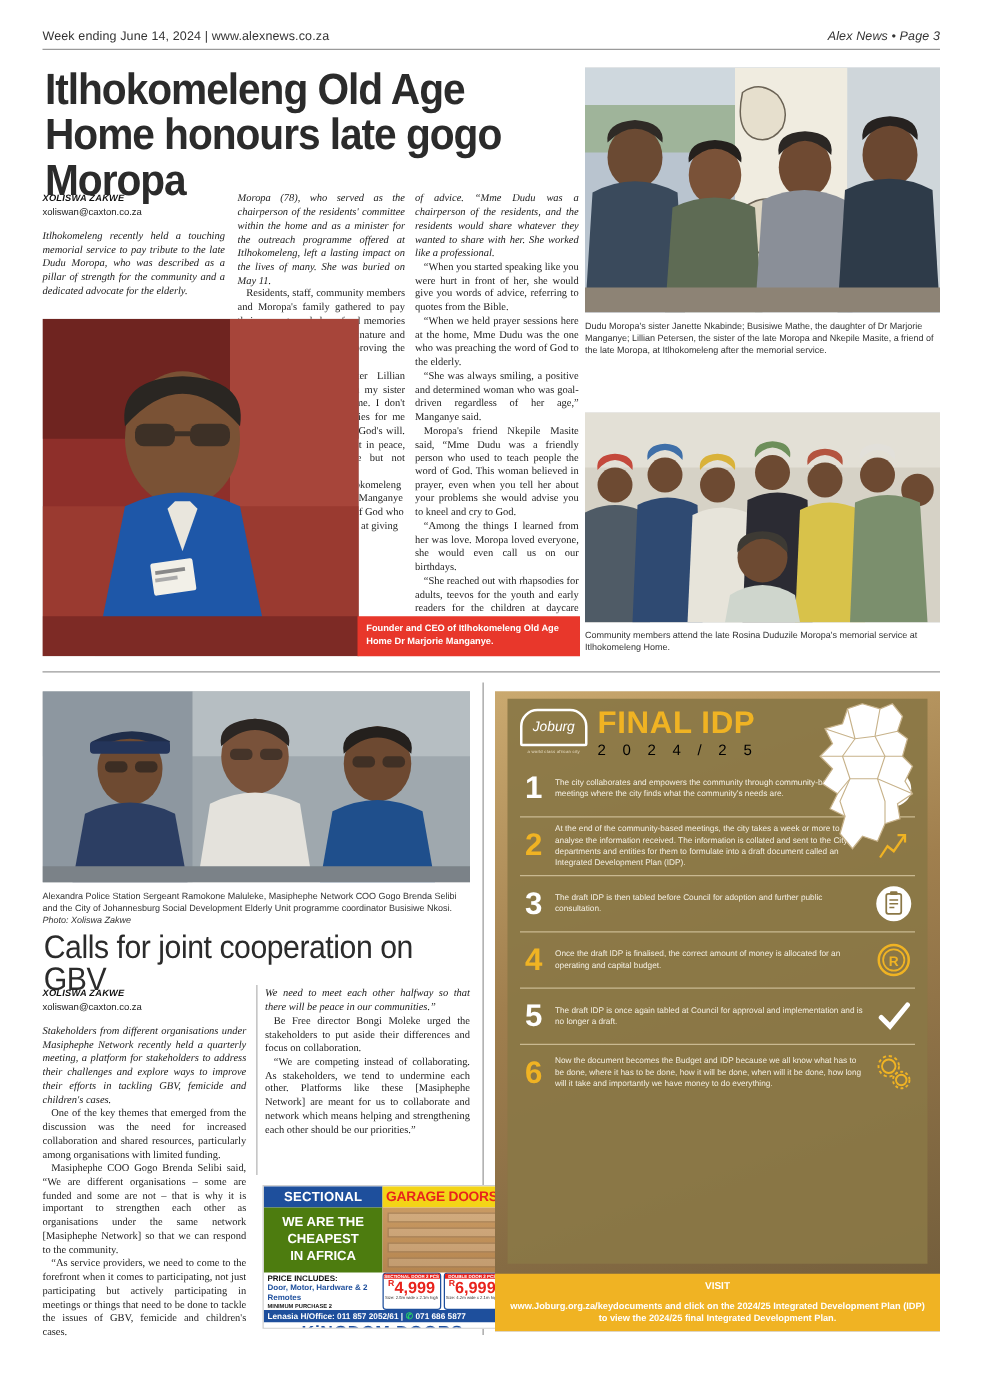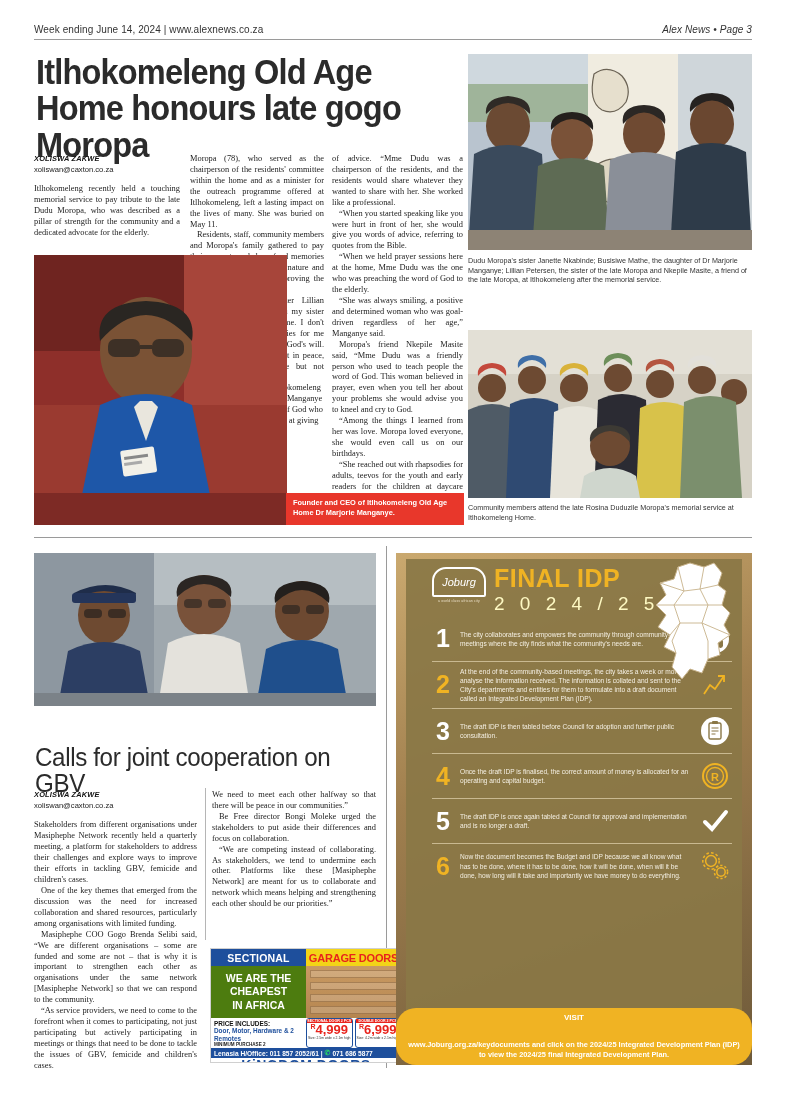--- a/index.html
+++ b/index.html
@@ -35,21 +35,21 @@
     transform: scaleX(0.93); transform-origin: left top;
   }
 
   
   .byline { font-family: "Liberation Sans", sans-serif; font-weight: bold; font-style: italic;
             font-size: 7.4px; letter-spacing: .2px; color: #111; }
   .byline-mail { font-family: "Liberation Sans", sans-serif; font-size: 7.6px; color: #222; margin-top: 1px; }
 
   .col { position: absolute; font-size: 8.4px; line-height: 1.30; text-align: justify; color: #1b1b1b; }
   .col p { text-indent: 7px; }
-  .col p.first { text-indent: 0; }
+  .col p.first { text-indent: 0; font-style: italic; }
   .col p + p { margin-top: 0px; }
 
   .a1c1 { left: 34px; top: 154px; width: 146px; }
   .a1c2 { left: 190px; top: 154px; width: 134px; }
   .a1c3 { left: 332px; top: 154px; width: 131px; }
 
   .a1c1 .body { margin-top: 10px; }
 
   
   .photo { position: absolute; overflow: hidden; background: #d8d8d8; }
@@ -133,47 +133,47 @@
                 padding: 1px 3px; display: flex; align-items: center; gap: 2px; }
   .ad-contact .wa { color: #25d366; font-size: 7px; }
   .ad-brand { background: #fff; color: #1e4f9c; font-weight: bold; font-size: 14px;
               text-align: center; letter-spacing: .5px; line-height: 1.05; }
 
   
   .idp { position: absolute; left: 396px; top: 553px; width: 356px; height: 512px;
          overflow: hidden; font-family: "Liberation Sans", sans-serif;
          background: linear-gradient(160deg,#caa96f,#a07f4e 40%,#6e5a3a); }
   .idp-inner { position: absolute; left: 10px; top: 6px; width: 336px; height: 452px;
-               background: rgba(138,119,70,.93); padding-left: 16px; }
+               background: rgba(138,119,70,.93); }
   .idp-head { display: flex; padding: 8px 10px 2px 10px; align-items: flex-start; }
   .joburg-logo { width: 54px; }
   .joburg-box { border: 2px solid #fff; border-radius: 14px 14px 2px 2px; height: 30px;
                 display: flex; align-items: center; justify-content: center;
                 color: #fff; font-size: 11px; font-style: italic; }
   .joburg-sub { color: #e8ddc4; font-size: 3.4px; text-align: center; margin-top: 2px; letter-spacing: .2px; }
   .idp-title { margin-left: 8px; }
   .idp-title .t1 { color: #f0b323; font-weight: bold; font-size: 25px; line-height: .95; letter-spacing: .5px; }
-  .idp-title .t2 { color: #fef9c3; font-size: 19px; letter-spacing: 5px; margin-top: 2px; }
+  .idp-title .t2 { color: #000000; font-size: 12px; letter-spacing: 5px; margin-top: 2px; }
   .idp-map { position: absolute; right: 12px; top: 8px; width: 96px; height: 120px; }
   .idp-jozi { color: #f0b323; font-weight: bold; font-size: 14.5px; line-height: 1.18;
               padding: 4px 10px 8px 10px; letter-spacing: .2px; }
 
   .idp-steps { margin: 0 10px; }
   .step { display: flex; align-items: center; border-top: 1px solid #c9b991;
           padding: 5px 0; gap: 6px; }
   .step:first-child { border-top: none; }
   .step-num { color: #fff; font-weight: bold; font-size: 25px; width: 22px; text-align: center; line-height: 1; }
   .step.alt .step-num { color: #f0b323; }
   .step-txt { color: #f4efe2; font-size: 6.6px; line-height: 1.38; flex: 1; }
   .step-icon { width: 34px; height: 34px; display: flex; align-items: center; justify-content: center; }
 
   .idp-visit { position: absolute; left: 0; bottom: 0; width: 356px; background: #f0b323;
-               color: #ffffff; text-align: center; padding: 5px 10px; border-radius: 20px; }
+               color: #ffffff; text-align: center; padding: 5px 10px; }
   .idp-visit .v1 { font-weight: bold; font-size: 8px; }
-  .idp-visit .v2 { font-weight: bold; font-size: 7.4px; line-height: 1.35; margin-top: 18px; }
+  .idp-visit .v2 { font-weight: bold; font-size: 7.4px; line-height: 1.35; margin-top: 7px; }
 </style>
 </head>
 <body>
 
 <div class="page">
 
   <div class="masthead">
     <span>Week ending June 14, 2024 | www.alexnews.co.za</span>
     <span class="right">Alex News • Page 3</span>
   </div>
@@ -327,20 +327,24 @@
       <g>
         <ellipse cx="268" cy="58" rx="27" ry="30" fill="#6d4931"></ellipse>
         <path d="M241 50 q27 -26 54 0 q4 -20 -27 -22 q-31 2 -27 22z" fill="#24201d"></path>
         <path d="M232 96 q36 -18 72 0 l10 57 h-92z" fill="#1f4f8c"></path>
         <rect x="248" y="52" width="18" height="9" rx="4" fill="#1b1b1b" opacity=".55"></rect>
         <rect x="272" y="52" width="18" height="9" rx="4" fill="#1b1b1b" opacity=".55"></rect>
       </g>
       <rect x="0" y="140" width="342" height="13" fill="#7b8288"></rect>
     </svg>
   </div>
+  <div class="cap cap-police">
+    <span>Alexandra Police Station Sergeant Ramokone Maluleke, Masiphephe Network COO Gogo Brenda Selibi and the City of Johannesburg Social Development Elderly Unit programme coordinator Busisiwe Nkosi.</span>
+    <i>Photo: Xoliswa Zakwe</i>
+  </div>
 
   <div class="headline-2">Calls for joint cooperation on GBV</div>
 
   <div class="col a2c1">
     <div class="byline">XOLISWA ZAKWE</div>
     <div class="byline-mail">xoliswan@caxton.co.za</div>
     <div class="body">
       <p class="first">Stakeholders from different organisations under Masiphephe Network recently held a quarterly meeting, a platform for stakeholders to address their challenges and explore ways to improve their efforts in tackling GBV, femicide and children's cases.</p>
       <p>One of the key themes that emerged from the discussion was the need for increased collaboration and shared resources, particularly among organisations with limited funding.</p>
       <p>Masiphephe COO Gogo Brenda Selibi said, “We are different organisations – some are funded and some are not – that is why it is important to strengthen each other as organisations under the same network [Masiphephe Network] so that we can respond to the community.</p>

